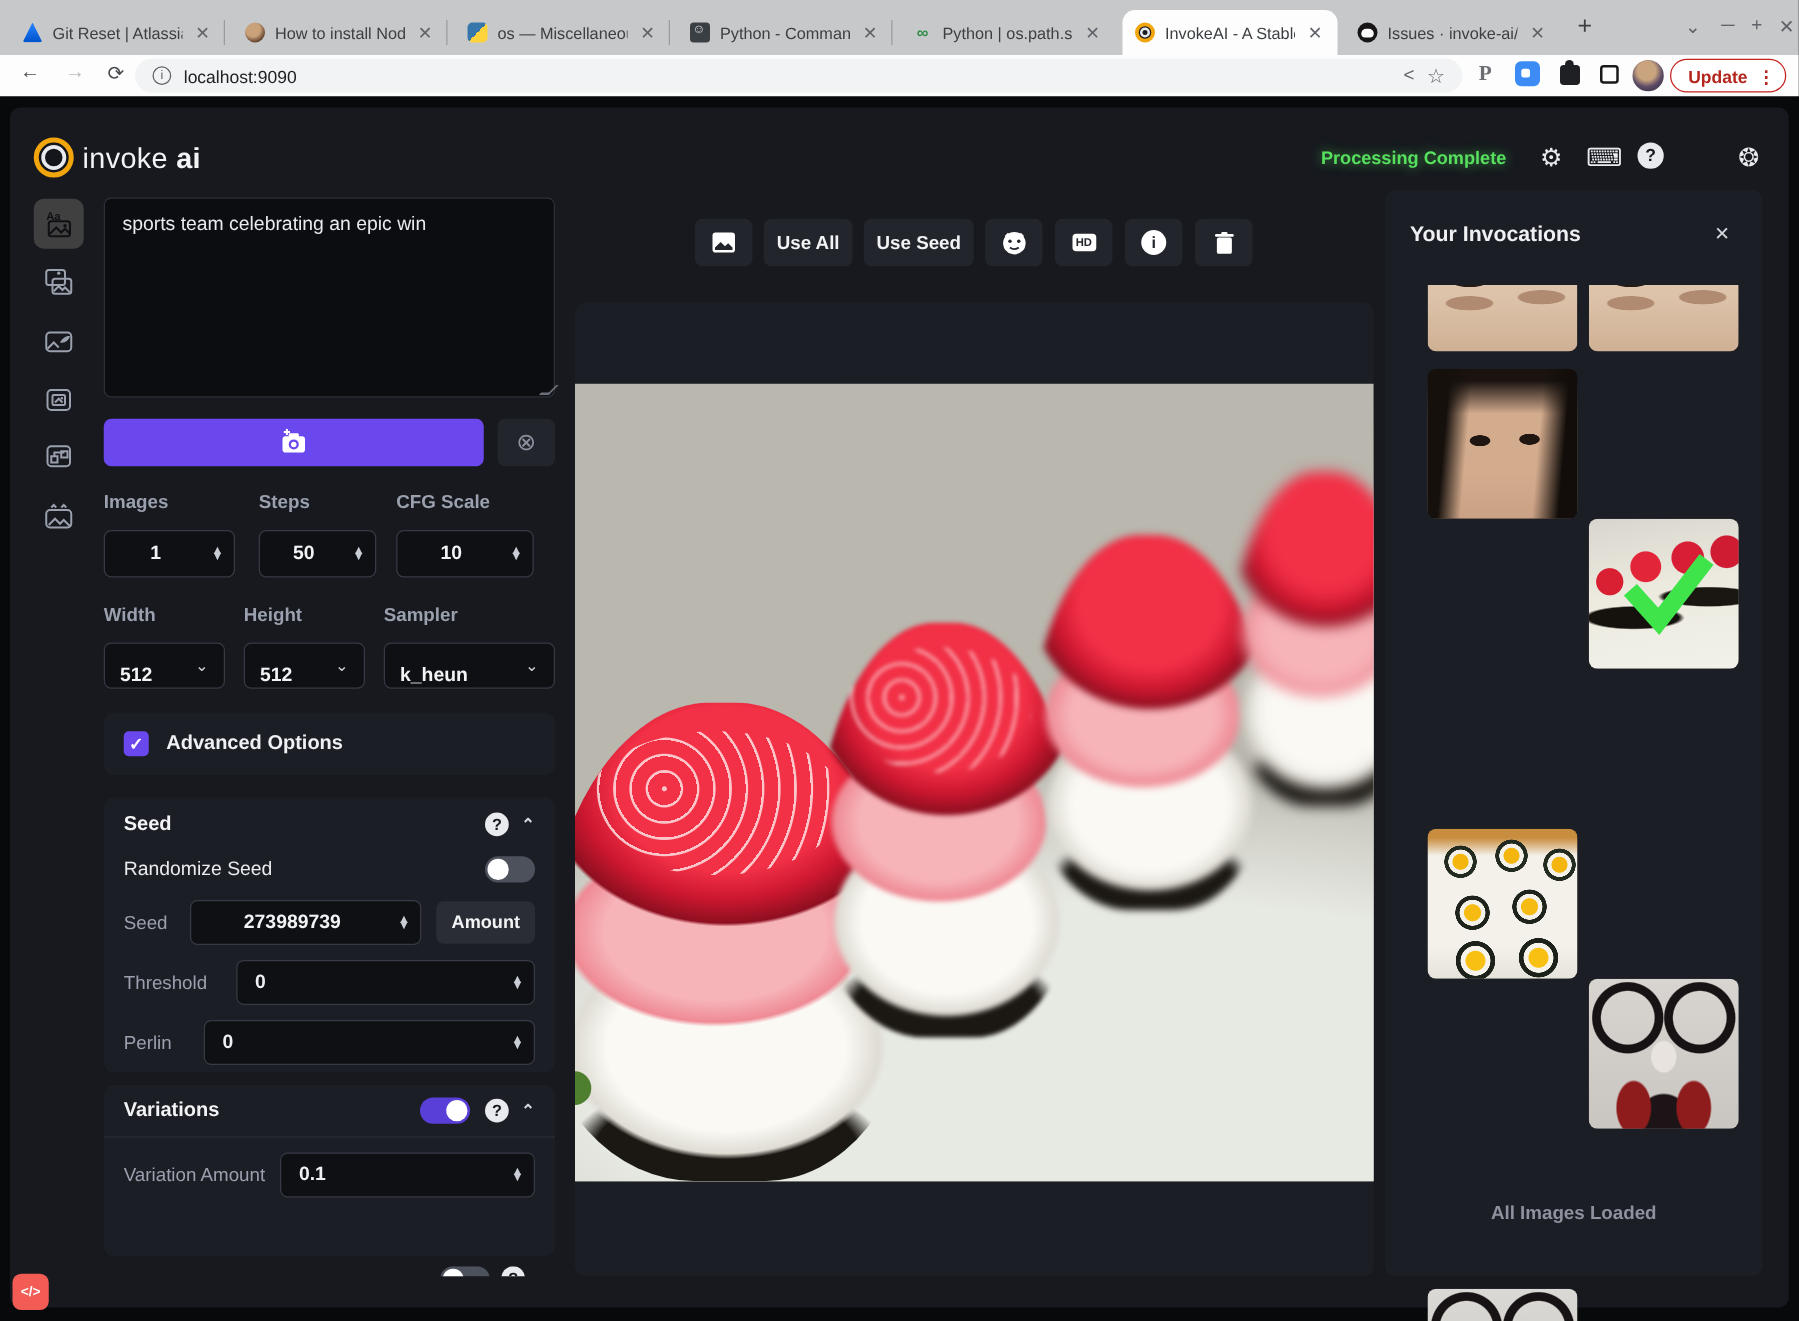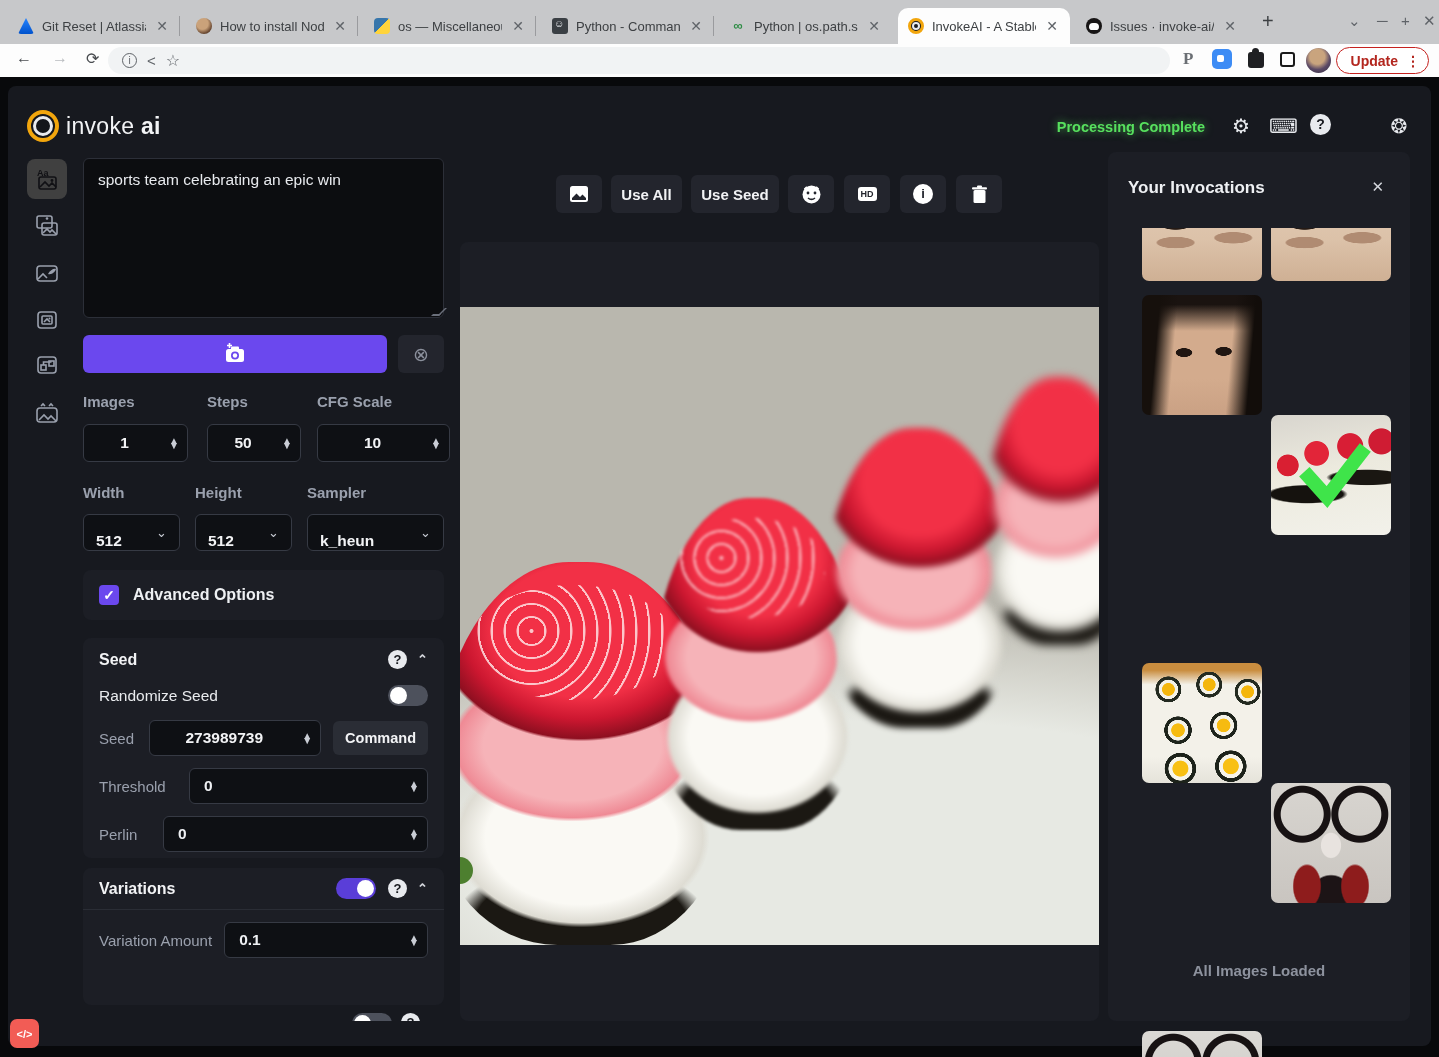--- a/index.html
+++ b/index.html
@@ -224,20 +224,21 @@
   <div class="winctl" style="left:1401px">+</div>
   <div class="winctl" style="left:1423px">✕</div>
 </div>
 
 <div class="toolbar">
   <div class="navic" style="left:16px">←</div>
   <div class="navic" style="left:52px;color:#b8bbbf">→</div>
   <div class="navic" style="left:86px">⟳</div>
   <div class="urlpill">
     <span class="info">i</span>
+    <span class="url">localhost:9090</span>
     <span style="color:#5f6368;font-size:15px">&lt;</span>
     <span style="color:#5f6368;font-size:16px">☆</span>
   </div>
   <div class="exticon" style="left:1183px;color:#6b6f74;font-weight:bold;font-size:17px;font-family:'Liberation Serif',serif">P</div>
   <div class="exticon bluecam" style="left:1212px"></div>
   <div class="exticon puzzle" style="left:1248px;top:8px"></div>
   <div class="exticon sqext" style="left:1280px;top:8px"></div>
   <div class="exticon chravatar" style="left:1306px;top:4px"></div>
   <div class="updatebtn">
     <span>Update</span>
@@ -324,21 +325,21 @@
   <div class="plabel" style="left:309px;top:307px">CFG Scale</div>
 
   <div class="numbox" style="left:75px;top:338px;width:105px">
     <span class="val">1</span>
     <span class="stepper">▲<br>▼</span>
   </div>
   <div class="numbox" style="left:199px;top:338px;width:94px">
     <span class="val">50</span>
     <span class="stepper">▲<br>▼</span>
   </div>
-  <div class="numbox" style="left:309px;top:338px;width:133px">
+  <div class="numbox" style="left:309px;top:338px;width:110px">
     <span class="val">10</span>
     <span class="stepper">▲<br>▼</span>
   </div>
 
   <div class="plabel" style="left:75px;top:398px">Width</div>
   <div class="plabel" style="left:187px;top:398px">Height</div>
   <div class="plabel" style="left:299px;top:398px">Sampler</div>
 
   <div class="selbox" style="left:75px;top:428px;width:97px">
     <span class="val">512</span>
@@ -369,21 +370,21 @@
       <span style="font-size:15.5px;color:#e9ebee">Randomize Seed</span>
       <span style="flex:1"></span>
       <span class="toggle off"></span>
     </div>
     <div style="display:flex;align-items:center;padding:14px 16px 0 16px;gap:12px">
       <span class="rowlab" style="width:44px">Seed</span>
       <span class="numbox" style="position:relative;width:196px;height:36px">
         <span class="val">273989739</span>
         <span class="stepper">▲<br>▼</span>
       </span>
-      <button class="shuffle">Command</button>
+      <button class="shuffle">Amount</button>
     </div>
     <div style="display:flex;align-items:center;padding:12px 16px 0 16px;gap:12px">
       <span class="rowlab" style="width:78px">Threshold</span>
       <span class="numbox" style="position:relative;flex:1;height:36px">
         <span style="font-weight:bold;font-size:15.5px;padding-left:14px;flex:1">0</span>
         <span class="stepper">▲<br>▼</span>
       </span>
     </div>
     <div style="display:flex;align-items:center;padding:12px 16px 0 16px;gap:12px">
       <span class="rowlab" style="width:52px">Perlin</span>

